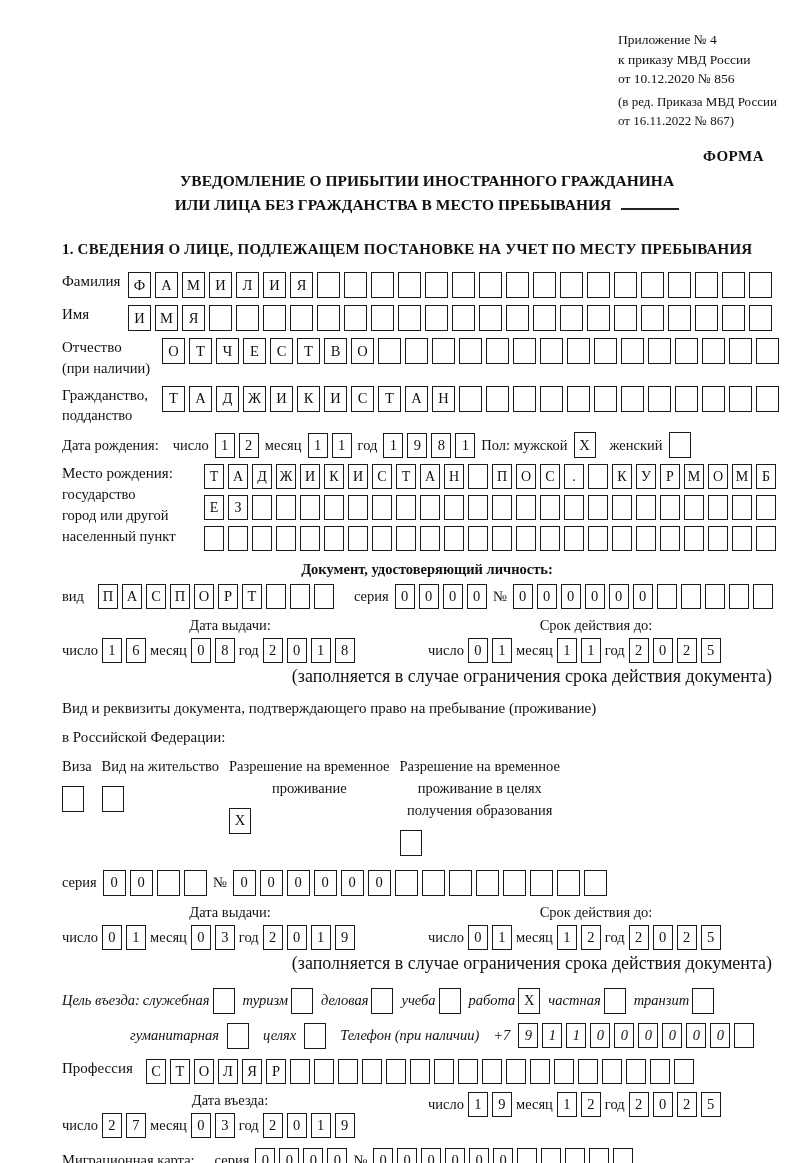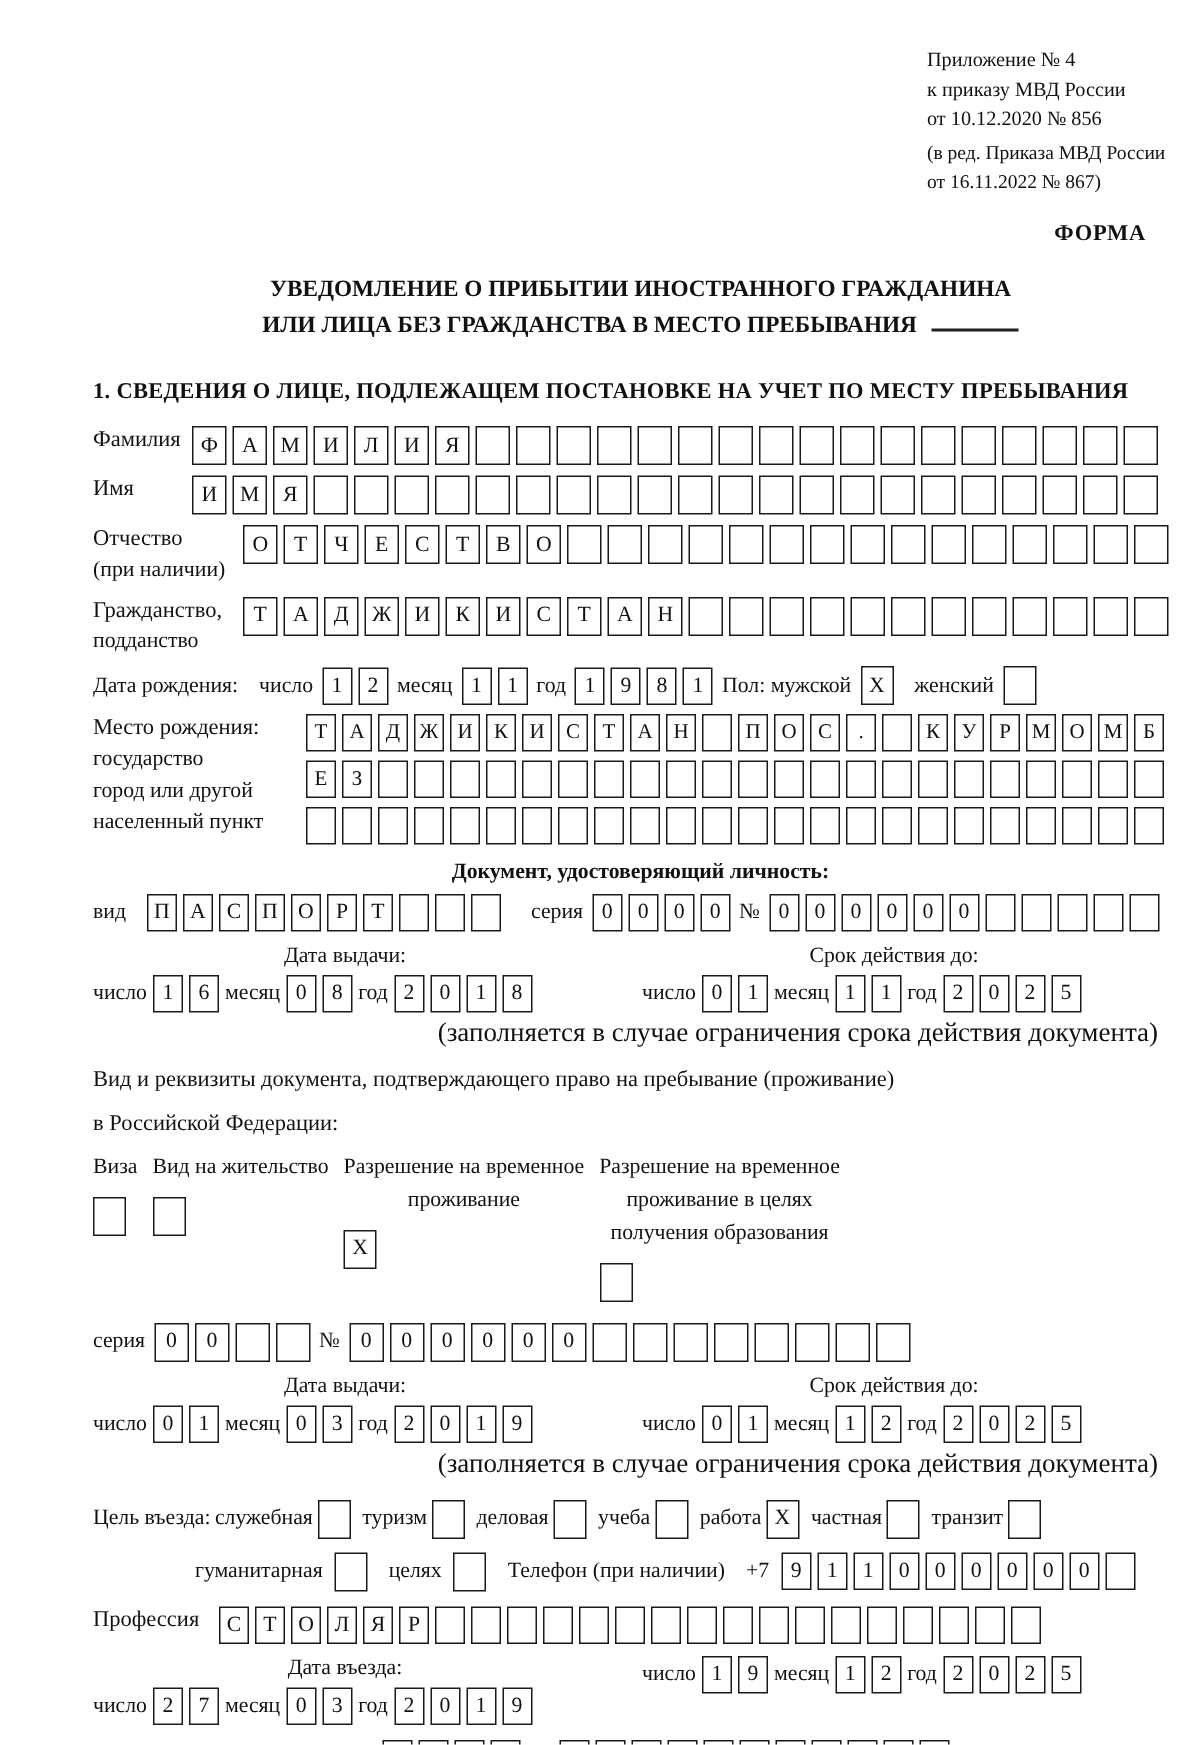--- a/index.html
+++ b/index.html
@@ -5,21 +5,21 @@
   html,body{margin:0;padding:0;background:#ffffff;}
   body{width:800px;height:1163px;overflow:hidden;font-family:"Liberation Serif","DejaVu Serif",serif;color:#111;}
   .page{box-sizing:border-box;width:800px;height:1163px;padding:30px 8px 0 62px;}
 
   
   .appendix{margin-left:556px;font-size:13.5px;line-height:1.45;}
   .revision{margin-left:556px;font-size:13px;line-height:1.45;margin-top:4px;}
   .forma{font-weight:bold;font-size:15px;text-align:right;padding-right:28px;margin-top:18px;letter-spacing:.5px;}
 
   
-  .title{margin-top:16px;text-align:center;font-weight:bold;font-size:15.5px;line-height:1.55;}
+  .title{margin-top:4px;text-align:center;font-weight:bold;font-size:15.5px;line-height:1.55;}
   .title .uline{display:inline-block;width:58px;border-bottom:2px solid #222;height:14px;margin-left:10px;}
   .section-title{margin-top:24px;font-weight:bold;font-size:15px;letter-spacing:.2px;}
 
   
   .row{display:flex;align-items:flex-start;margin-top:7px;}
   .lbl{font-size:15px;line-height:1.3;flex:none;}
   .w66{width:66px;}
   .w100{width:100px;}
   .w84{width:84px;}
   .w142{width:142px;}
@@ -55,24 +55,24 @@
   .mt10{margin-top:10px;} .mt14{margin-top:14px;} .mt6{margin-top:6px;}
 
   
   .opts{display:flex;align-items:flex-start;margin-top:8px;gap:10px;}
   .opt{display:flex;align-items:flex-start;gap:8px;flex-direction:column;}
   .opt .olbl{font-size:14.5px;line-height:1.5;white-space:pre-line;}
   .opt .olbl.center{text-align:center;}
 
   
   .purpose{display:flex;align-items:center;margin-top:14px;font-size:14.5px;}
-  .purpose .plbl{margin-right:3px;}
+  .purpose .plbl{margin-right:3px;font-style:italic;}
   .purpose .cbox{margin-right:8px;}
 
-  .phone-row{display:flex;align-items:center;margin-top:9px;font-size:14.5px;margin-left:68px;}
+  .phone-row{display:flex;align-items:center;margin-top:9px;font-size:14.5px;margin-left:68px;font-style:italic;}
 </style>
 </head>
 <body>
 
 <div class="page">
 
   <div class="appendix">
     <div>Приложение № 4</div>
     <div>к приказу МВД России</div>
     <div>от 10.12.2020 № 856</div>

